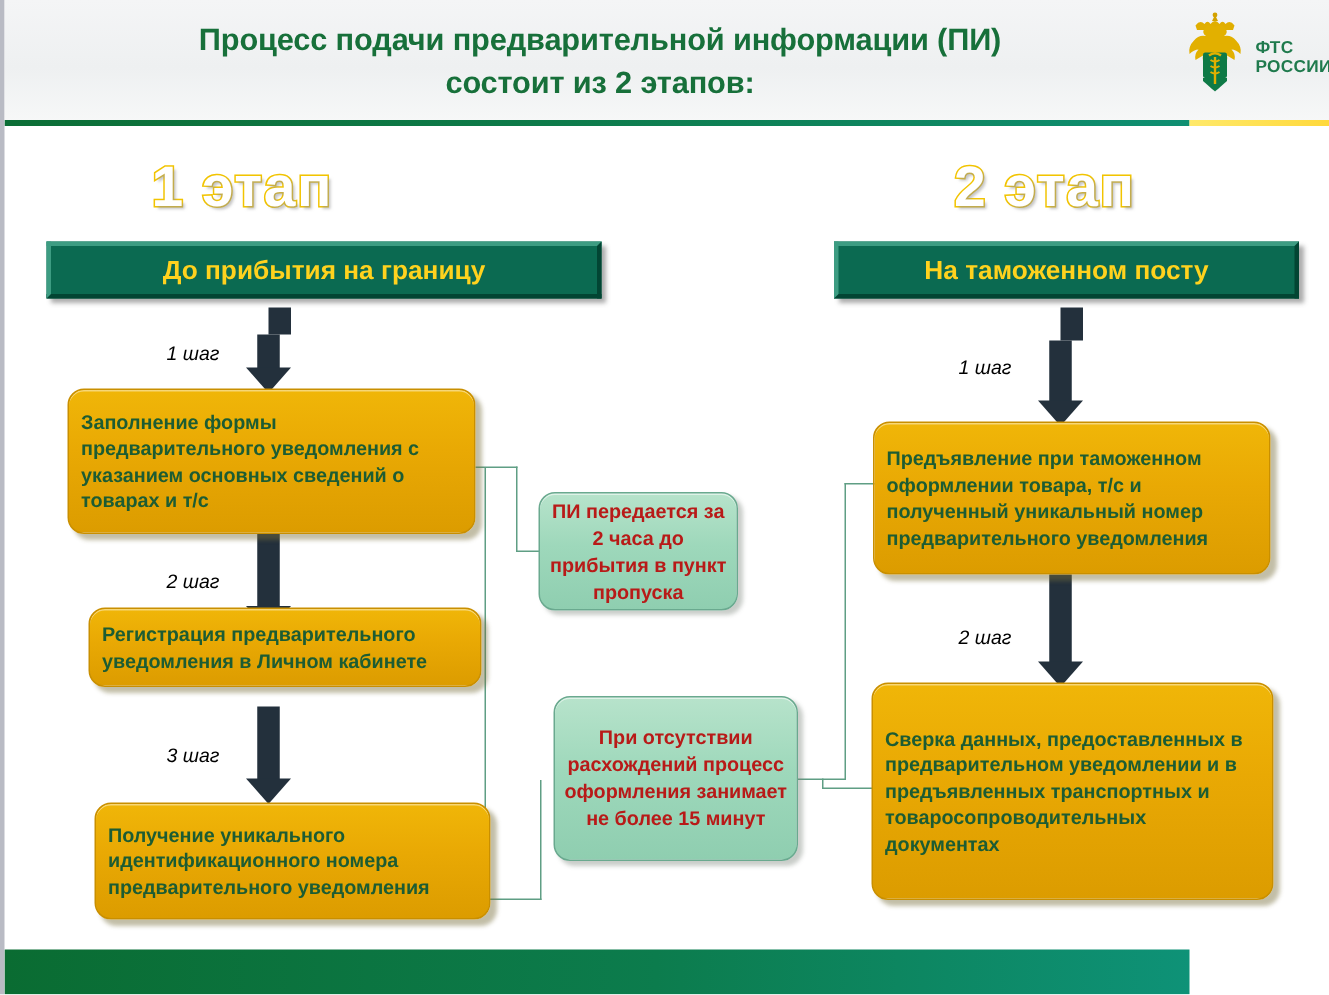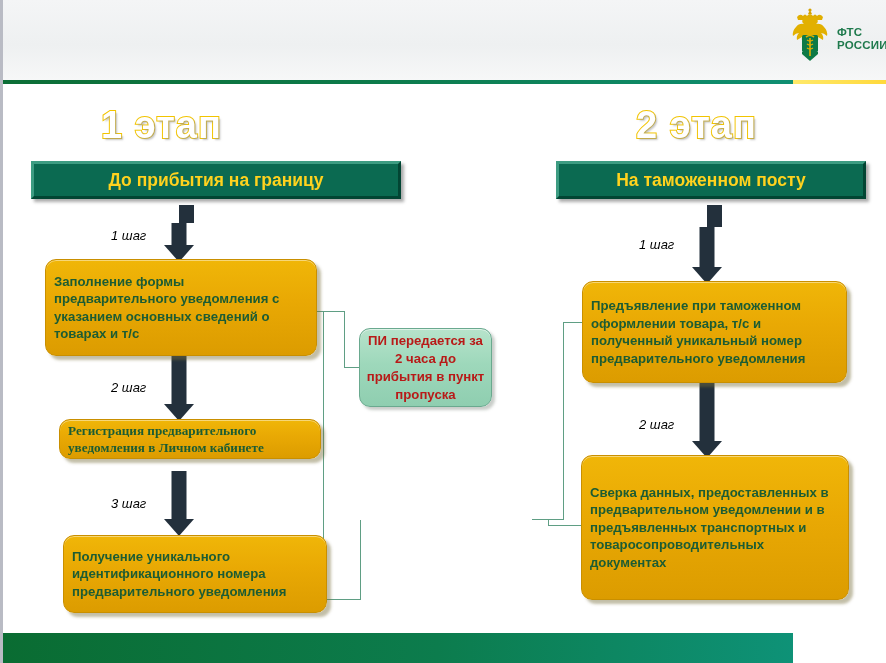--- a/index.html
+++ b/index.html
@@ -132,21 +132,21 @@
     font-weight: bold;
     line-height: 17.5px;
     display: flex;
     align-items: center;
     justify-content: center;
     text-align: left;
     box-sizing: border-box;
     padding: 4px 8px;
   }
   #gold-l1 { left: 42px;  top: 259px; width: 272px; height: 97px; }
-  #gold-l2 { left: 56px;  top: 419px; width: 262px; height: 40px; font-family: Liberation Serif, serif; }
+  #gold-l2 { left: 56px;  top: 405px; width: 262px; height: 53px; }
   #gold-l3 { left: 60px;  top: 535px; width: 264px; height: 78px; }
   #gold-r1 { left: 579px; top: 281px; width: 265px; height: 102px; }
   #gold-r2 { left: 578px; top: 455px; width: 268px; height: 145px; }
 
   
   .mint-box {
     position: absolute;
     border-radius: 11px;
     background: linear-gradient(180deg, #b7e3cb 0%, #9ed8bb 45%, #8fceb0 100%);
     border: 1px solid #6aa98f;
@@ -213,20 +213,24 @@
     box-sizing: border-box;
   }
 </style>
 </head>
 <body>
 
 <div id="slide">
 
   <div class="header-band"></div>
 
+  <div class="title-block">
+    <span class="title-line">Процесс подачи предварительной информации (ПИ)</span>
+    <span class="title-line">состоит из 2 этапов:</span>
+  </div>
 
   <div class="logo-wrap">
     <svg width="50" height="62" viewBox="0 0 50 62" aria-hidden="true">
 
       <path d="M25 2 L27 6 L23 6 Z" fill="#d4a200"></path>
       <circle cx="25" cy="2" r="1.6" fill="#d4a200"></circle>
       <path d="M12 9 q3 -4 6 -1 q2 -3 4 0 q3 -4 6 0 q2 -3 4 0 q3 -3 6 1 l-1 3 h-24 z" fill="#e0ae00"></path>
 
       <path d="M25 10 q-4 -3 -7 1 q-2 3 1 5 q-5 -1 -8 3 q-4 4 -3 9 q3 -3 6 -3 q-3 3 -2 7 l5 -3 q-1 4 2 6 l6 -5 l6 5 q3 -2 2 -6 l5 3 q1 -4 -2 -7 q3 0 6 3 q1 -5 -3 -9 q-3 -4 -8 -3 q3 -2 1 -5 q-3 -4 -7 -1 z" fill="#e2b000"></path>
 
@@ -302,19 +306,20 @@
   <div class="conn" style="left:545px; top:519px; width:1px; height:7px; border-left-width:1px;"></div>
 
   <div class="gold-box" id="gold-l1">Заполнение формы предварительного уведомления с указанием основных сведений о товарах и т/с</div>
   <div class="gold-box" id="gold-l2">Регистрация предварительного уведомления в Личном кабинете</div>
   <div class="gold-box" id="gold-l3">Получение уникального идентификационного номера предварительного уведомления</div>
 
   <div class="gold-box" id="gold-r2">Сверка данных, предоставленных в предварительном уведомлении и в предъявленных транспортных и товаросопроводительных документах</div>
   <div class="gold-box" id="gold-r1">Предъявление при таможенном оформлении товара, т/с и полученный уникальный номер предварительного уведомления</div>
 
   <div class="mint-box" id="mint-1">ПИ передается за 2 часа до прибытия в пункт пропуска</div>
+  <div class="mint-box" id="mint-2">При отсутствии расхождений процесс оформления занимает не более 15 минут</div>
 
   <div class="bottom-rule">
     <div class="seg-green"></div>
     <div class="seg-gold"></div>
   </div>
 
 </div>
 
 </body></html>

